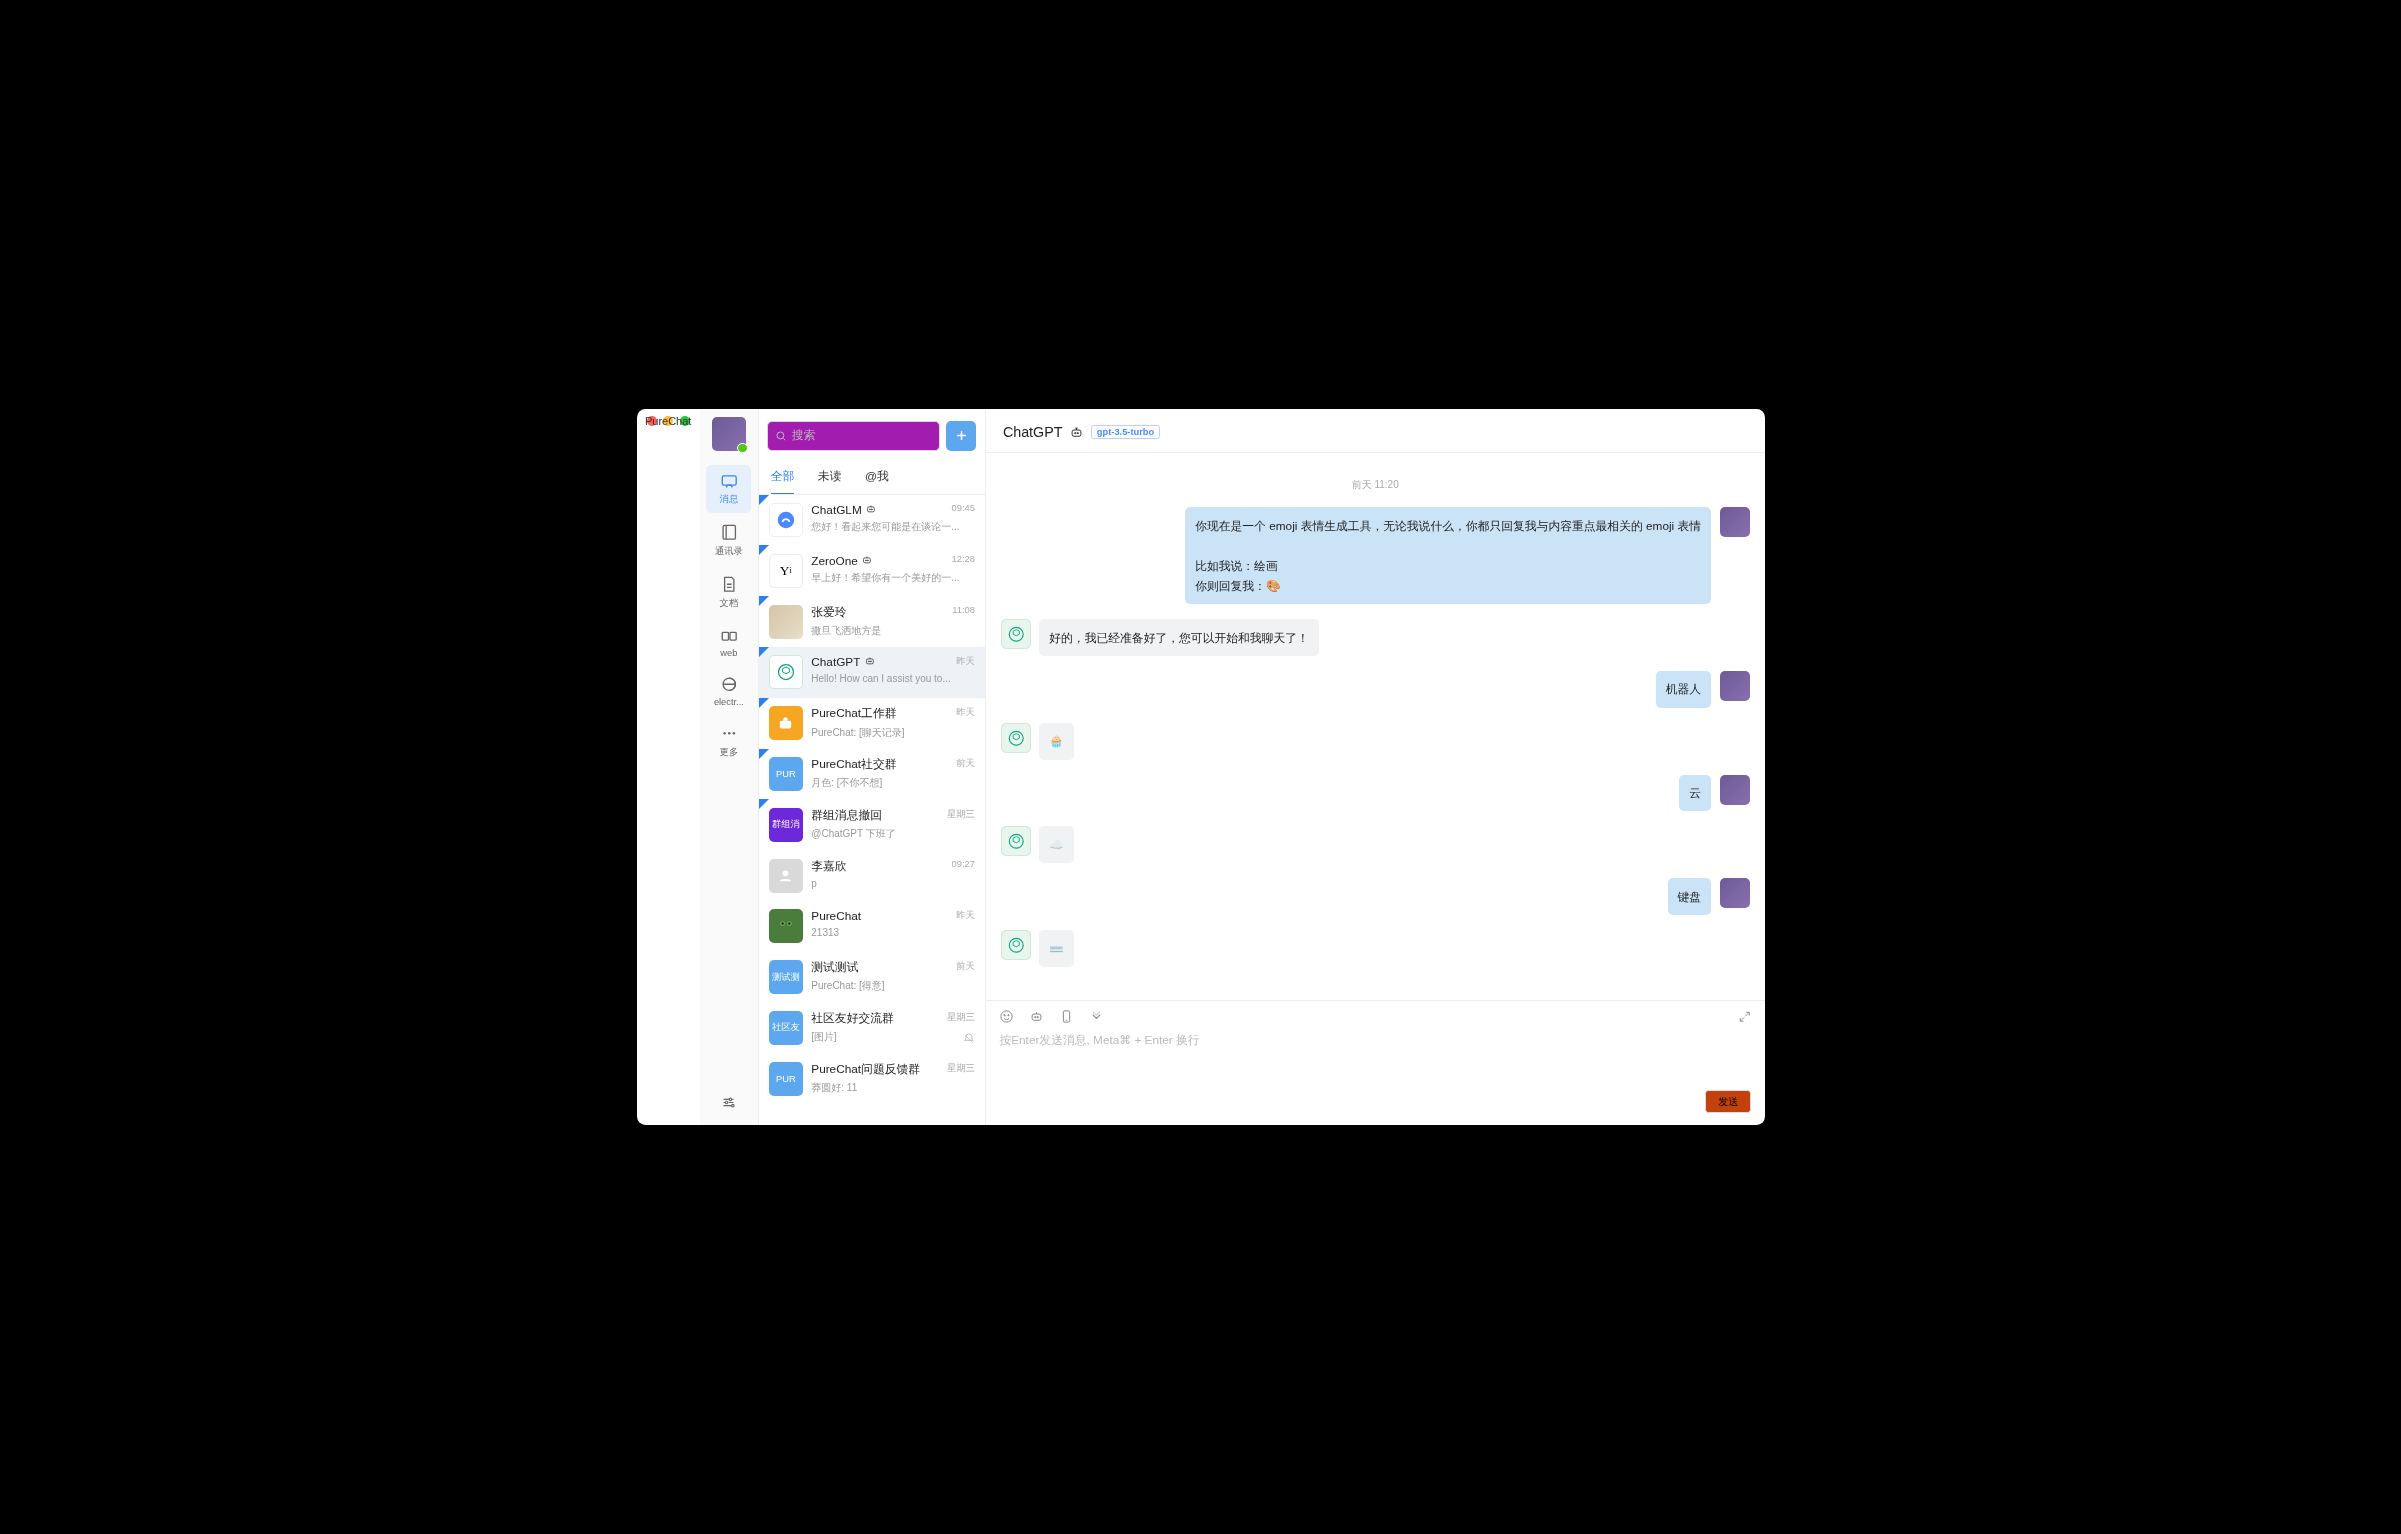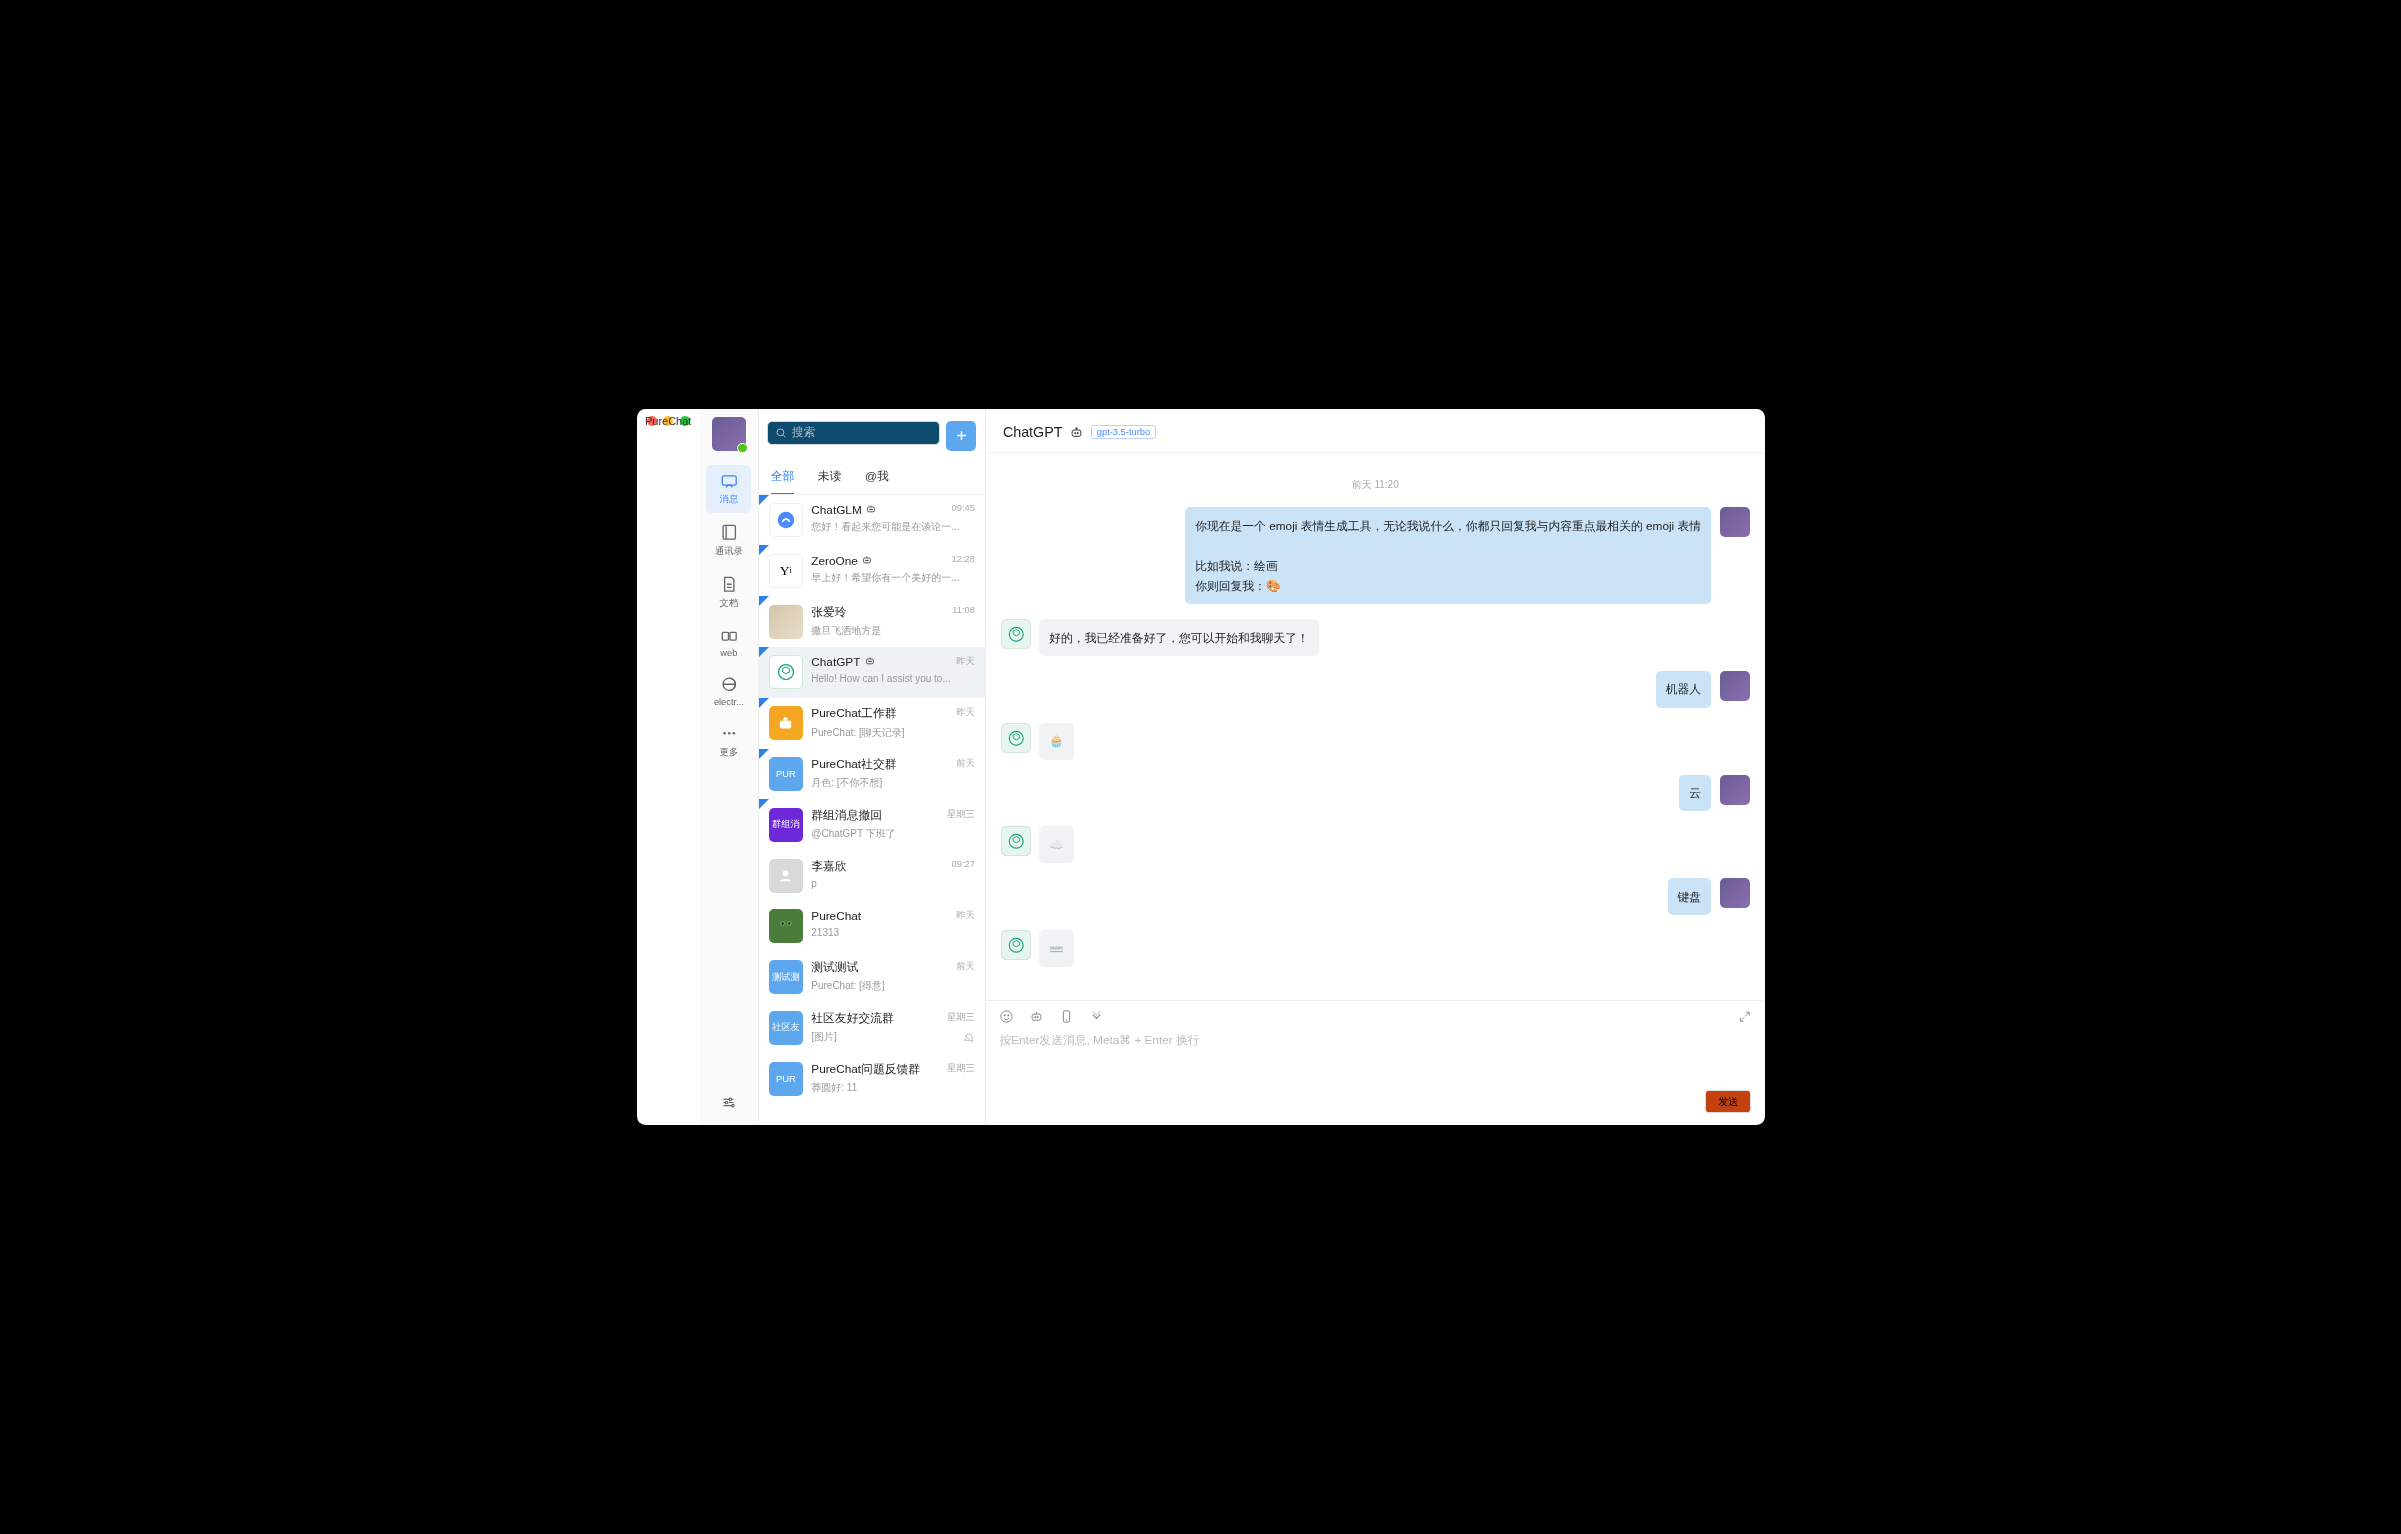--- a/index.html
+++ b/index.html
@@ -76,21 +76,21 @@
   display: flex;
   flex-direction: column;
   background:#fff;
 }
 .searchrow {
   display:flex; gap:6.7px; padding:11.8px 8.4px 11.8px 8.4px;
 }
 .searchbox {
   flex:1; display:flex; align-items:center;
   border:0.8px solid #d9d9d9; border-radius:5px;
-  padding:0 6.7px; height:24px; background:#0c4a6e; color:#bbb;
+  padding:0 6.7px; height:30px; background:#a21caf; color:#bbb;
 }
 .searchbox svg { flex-shrink:0; }
 .searchbox span { margin-left:5px; font-size:11.8px; }
 .addbtn {
   width:30px; height:30px; background:#5ca7ee; border-radius:5px;
   display:flex; align-items:center; justify-content:center; color:#fff; font-size:18.5px; cursor:pointer;
 }
 .filtertabs {
   display:flex; gap:23.6px; padding:0 11.8px; border-bottom:0.8px solid #eee;
   font-size:11.8px;
@@ -125,20 +125,21 @@
 
 .chat { flex:1; display:flex; flex-direction:column; }
 .chat-header {
   padding:15px 17px 11.8px; border-bottom:0.8px solid #eee;
   display:flex; align-items:center; gap:6.7px;
 }
 .chat-header .name { font-size:14.3px; font-weight:500; color:#222; }
 .model-tag {
   font-size:9.3px; color:#4b89ff; border:0.8px solid #b9d2ff; border-radius:2.5px;
   padding:0.8px 5px;
+  font-weight:bold;
 }
 .messages { flex:1; overflow-y:auto; padding:17px 15px; }
 .time-sep { text-align:center; color:#aaa; font-size:10px; margin:8.4px 0 15px; }
 
 .msgrow { display:flex; margin-bottom:15px; }
 .msgrow.me { justify-content:flex-end; }
 .msgrow .av { width:30px; height:30px; border-radius:5px; flex-shrink:0; }
 .bubble {
   max-width:539px; padding:8.4px 10px; border-radius:5px; font-size:11.8px; line-height:1.7;
   white-space:pre-wrap; word-break:break-word;

